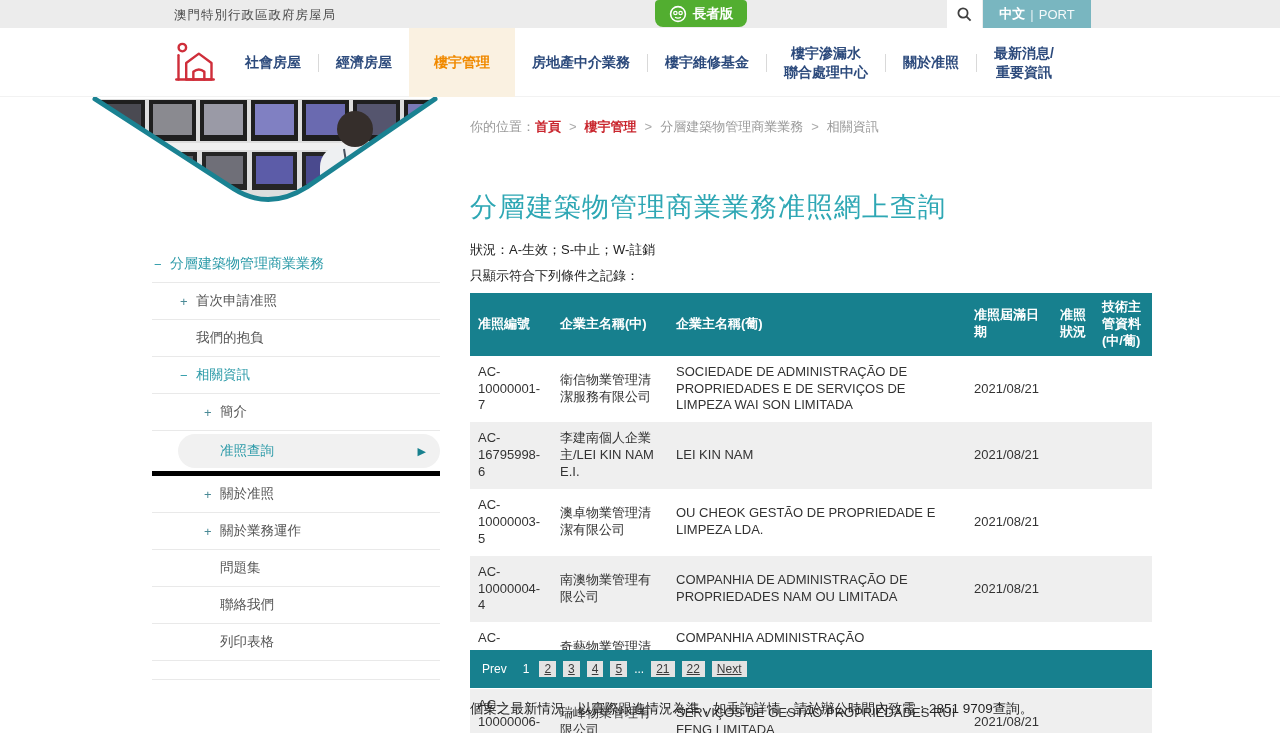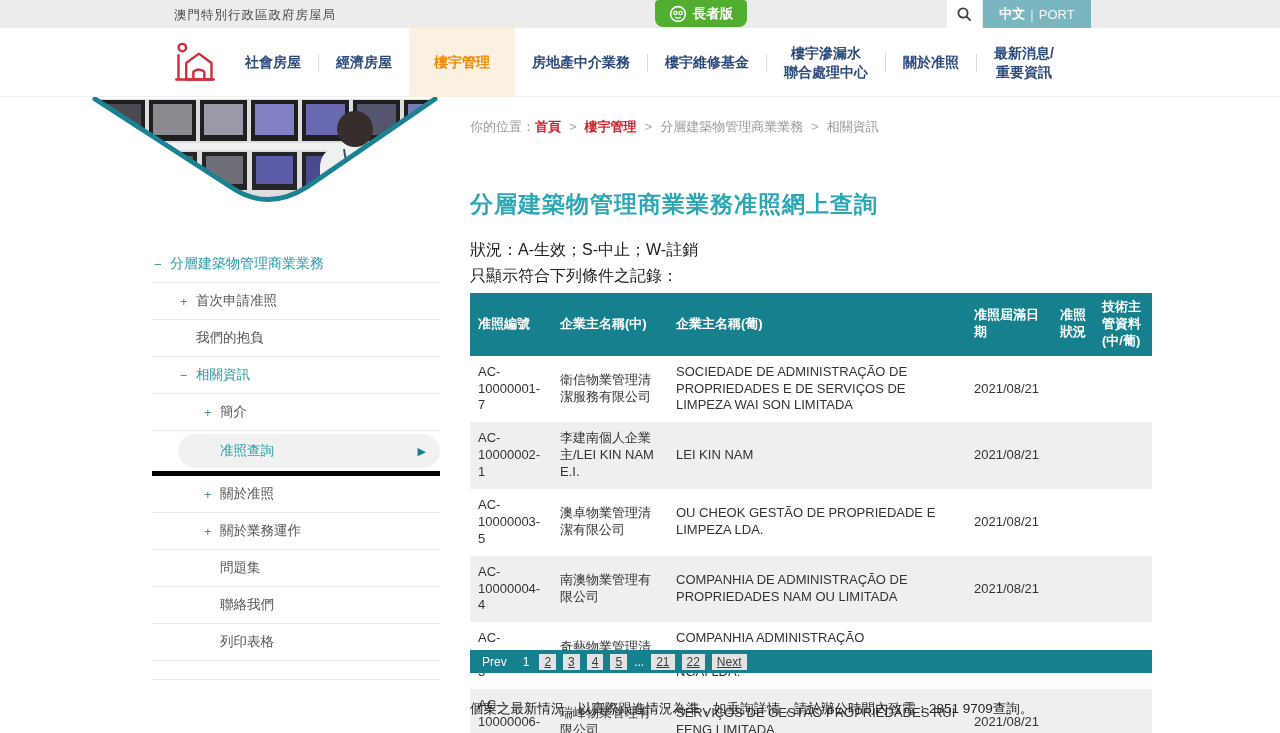--- a/index.html
+++ b/index.html
@@ -48,32 +48,32 @@
   .side-item.active-row { border-bottom:5px solid #000000; padding:3px 0; }
   .active-pill { margin-left:26px; flex:1; background:#f1f1f1; border-radius:17px;
     padding:8px 14px 8px 42px; display:flex; align-items:center; color:var(--side_teal); }
   .active-pill .arrow { margin-left:auto; color:var(--teal); font-size:11px; }
 
   
   .breadcrumb { position:absolute; left:470px; top:118px; font-size:13px; color:#9a9a9a; }
   .breadcrumb .crumb { color:#9a9a9a; text-decoration:none; }
   .breadcrumb .crumb.red { color:var(--red); font-weight:bold; cursor:pointer; }
   .breadcrumb .sep { margin:0 8px; color:#aaa; }
-  .page-title { position:absolute; left:470px; top:189px; font-size:23px; font-weight:bold;
+  .page-title { position:absolute; left:470px; top:189px; font-size:27px; font-weight:normal;
     color:var(--title_teal); letter-spacing:1px; }
-  .status-lines { position:absolute; left:470px; top:237px; font-size:16px; color:#222; line-height:26px; }
+  .status-lines { position:absolute; left:470px; top:237px; font-size:13px; color:#222; line-height:26px; }
 
   .lic-table { position:absolute; left:470px; top:293px; width:682px; border-collapse:collapse; table-layout:fixed; }
   .lic-table th { background:var(--teal); color:#fff; font-size:13px; font-weight:bold; text-align:left;
     vertical-align:middle; padding:6px 8px; line-height:1.3; height:57px; }
   .lic-table td { font-size:13px; color:#333; padding:8px 8px; vertical-align:middle; line-height:1.3;
     word-wrap:break-word; }
   .lic-table tr.alt td { background:var(--row_alt); }
 
-  .pagination { position:absolute; left:470px; top:650px; width:682px; height:23px; background:var(--teal);
+  .pagination { position:absolute; left:470px; top:650px; width:682px; height:38px; background:var(--teal);
     display:flex; align-items:center; gap:7px; padding:0 12px; font-size:12px; color:#fff; }
   .page-plain { color:#fff; }
   .page-current { color:#fff; margin:0 3px; }
   .page-box { background:#e3e3e3; color:#3a3a3a; text-decoration:underline; padding:1px 5px;
     min-width:9px; text-align:center; cursor:pointer; }
   .page-prev { margin-right:6px; }
   .note { position:absolute; left:470px; top:700px; font-size:13.5px; color:#222; }
 </style>
 </head>
 <body>
@@ -268,21 +268,21 @@
   <tbody id="tbody">
       <tr>
         <td>AC-10000001-7</td>
         <td>衛信物業管理清潔服務有限公司</td>
         <td>SOCIEDADE DE ADMINISTRAÇÃO DE PROPRIEDADES E DE SERVIÇOS DE LIMPEZA WAI SON LIMITADA</td>
         <td>2021/08/21</td>
         <td></td>
         <td></td>
       </tr>
       <tr class="alt">
-        <td>AC-10000002-1</td>
+        <td>AC-16795998-6</td>
         <td>李建南個人企業主/LEI KIN NAM E.I.</td>
         <td>LEI KIN NAM</td>
         <td>2021/08/21</td>
         <td></td>
         <td></td>
       </tr>
       <tr>
         <td>AC-10000003-5</td>
         <td>澳卓物業管理清潔有限公司</td>
         <td>OU CHEOK GESTÃO DE PROPRIEDADE E LIMPEZA LDA.</td>

